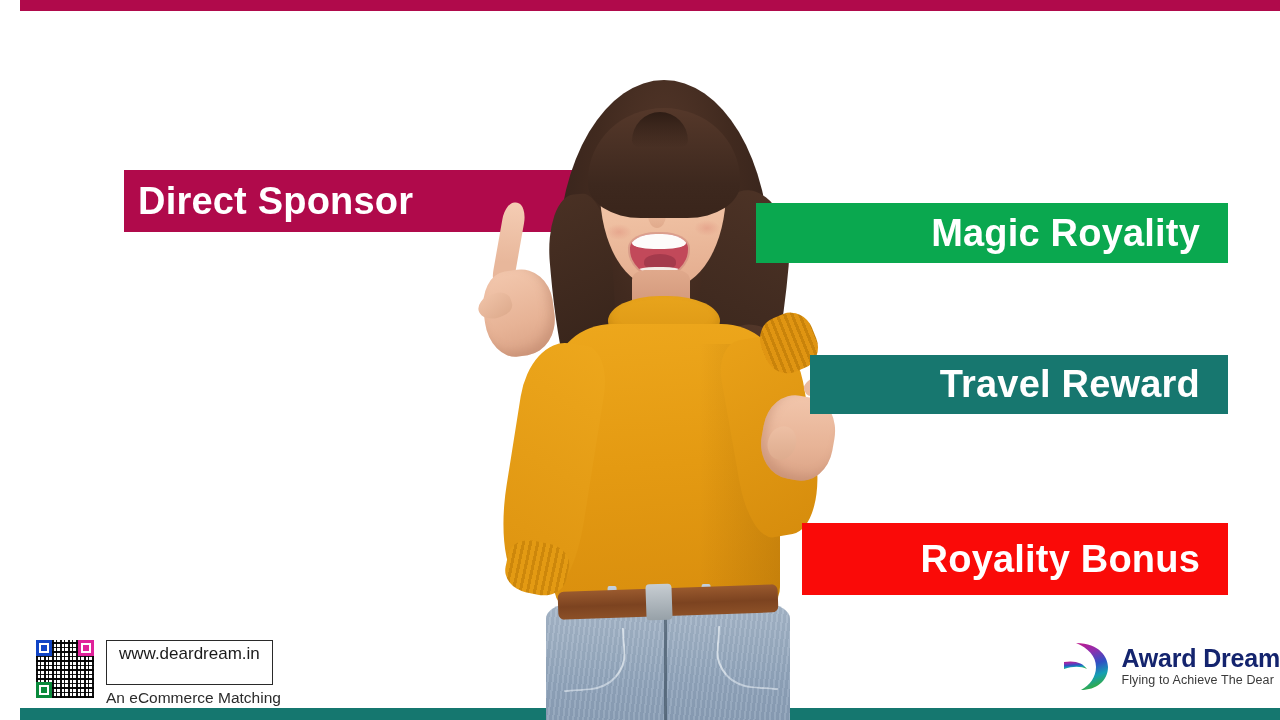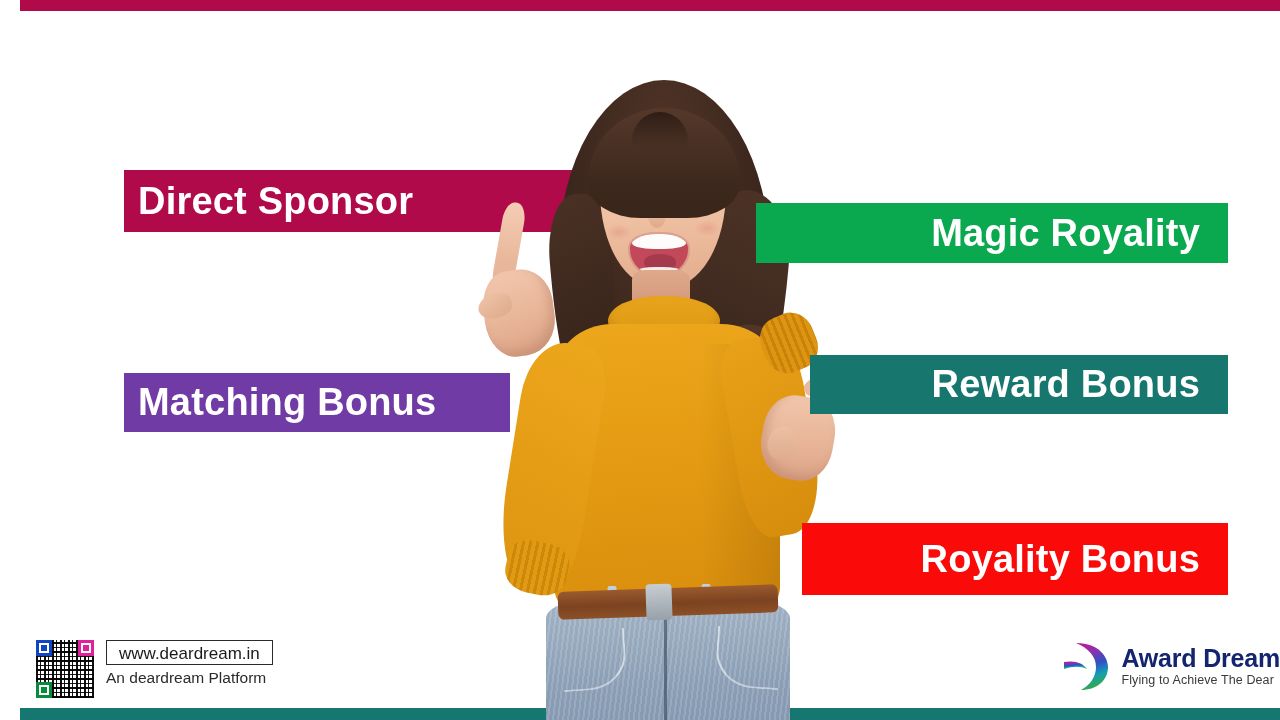--- a/index.html
+++ b/index.html
@@ -432,21 +432,21 @@
   .qr-eye.tl i { background: #1145c6; }
   .qr-eye.tr { right: 0; top: 0; border-color: #e0229a; }
   .qr-eye.tr i { background: #e0229a; }
   .qr-eye.bl { left: 0; bottom: 0; border-color: #0a8a3c; }
   .qr-eye.bl i { background: #0a8a3c; }
 
   .footer-text { margin-left: 12px; }
   .url-box {
     display: inline-block;
     border: 1px solid #2a2a2a;
-    padding: 3px 12px 0;
+    padding: 3px 12px 20px;
     font-size: 17px;
     color: #1b1b1b;
     background: #ffffff;
   }
   .tagline-ecom {
     margin-top: 4px;
     font-size: 15.5px;
     color: #2b2b2b;
   }
 
@@ -481,23 +481,20 @@
 <body>
 
 <div id="slide">
 
   <div class="top-bar" style="background: rgb(176, 10, 75);"></div>
 
   <div class="banner left" id="banner-direct-sponsor" style="background: rgb(176, 10, 75);">
     <span>Direct Sponsor</span>
   </div>
 
-  <div class="banner left" id="banner-matching-bonus" style="background: rgb(112, 59, 165);">
-    <span>Matching Bonus</span>
-  </div>
 
 
   <div class="photo-layer">
     <div class="photo-stage">
 
       <div class="hair-back"></div>
       <div class="hair-strand-l"></div>
       <div class="hair-strand-r"></div>
 
       <div class="face"></div>
@@ -545,21 +542,21 @@
       <div class="belt"></div>
       <div class="belt-buckle"></div>
     </div>
   </div>
 
   <div class="banner right" id="banner-magic-royality" style="background: rgb(10, 168, 79);">
     <span>Magic Royality</span>
   </div>
 
   <div class="banner right" id="banner-travel-bonus" style="background: rgb(23, 119, 111);">
-    <span>Reward Bonus</span>
+    <span>Travel Reward</span>
   </div>
 
   <div class="banner right" id="banner-royality-bonus" style="background: rgb(250, 10, 8);">
     <span>Royality Bonus</span>
   </div>
 
   <div class="footer-left">
     <div class="qr">
       <div class="qr-noise"></div>
       <div class="qr-eye tl">
@@ -567,21 +564,21 @@
         </div>
       <div class="qr-eye tr">
           <i></i>
         </div>
       <div class="qr-eye bl">
           <i></i>
         </div>
     </div>
     <div class="footer-text">
       <div class="url-box">www.deardream.in</div>
-      <div class="tagline-ecom">An deardream Platform</div>
+      <div class="tagline-ecom">An eCommerce Matching</div>
     </div>
   </div>
 
   <div class="footer-right">
     <svg class="brand-mark" viewBox="0 0 100 104">
       <defs>
         <linearGradient id="gradCrescent" x1="0" y1="0" x2="0.25" y2="1">
           <stop offset="0%" stop-color="#c2188c"></stop>
           <stop offset="28%" stop-color="#8e2fae"></stop>
           <stop offset="56%" stop-color="#2f51c4"></stop>

